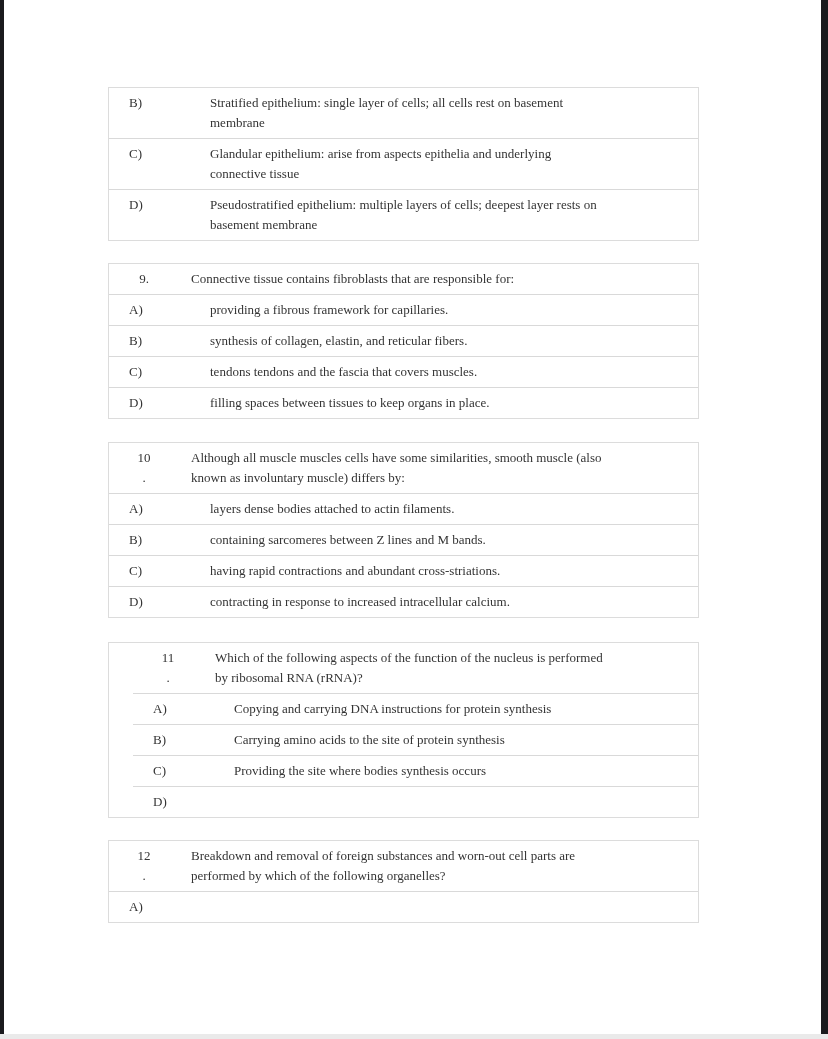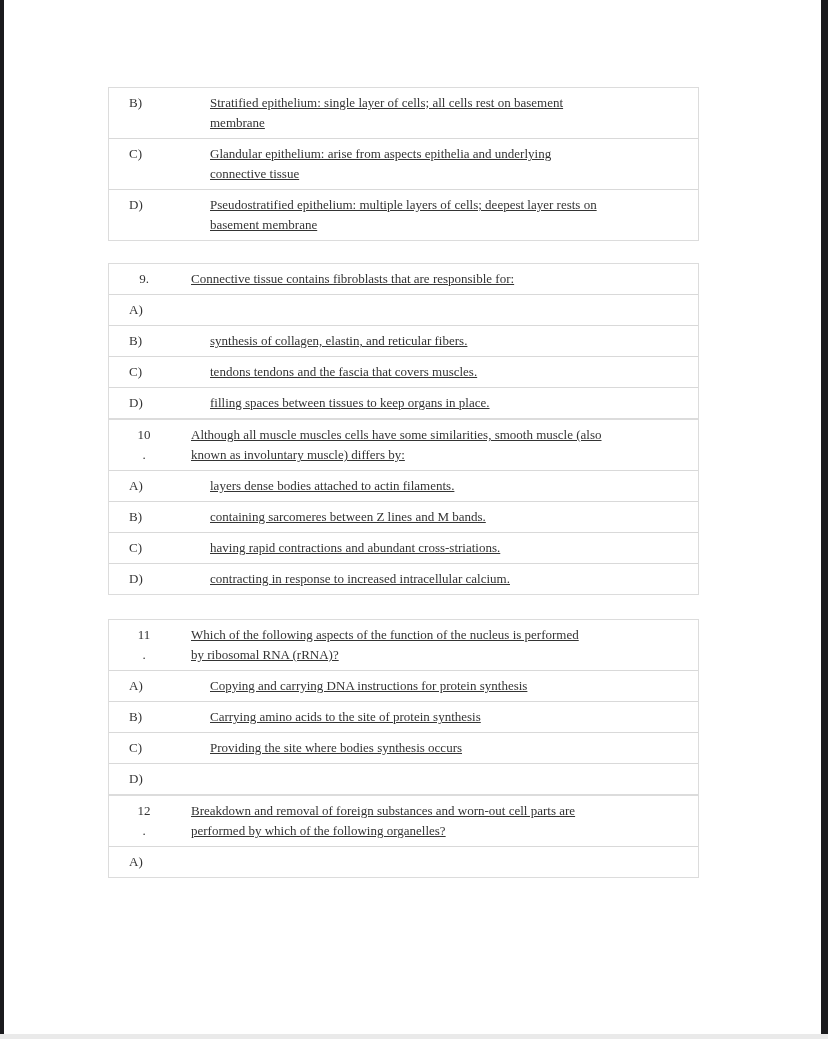--- a/index.html
+++ b/index.html
@@ -33,44 +33,43 @@
     left: 108px; top: 87px;
     width: 591px;
   }
   .qtable {
     width: 100%;
     box-sizing: border-box;
     border: 1px solid #dcdcdc;
     background: #ffffff;
   }
   .qtable:nth-of-type(2) { margin-top: 22px; }
-  .qtable:nth-of-type(3) { }
-  .qtable:nth-of-type(4) { margin-top: 24px; }
-  .qtable:nth-of-type(5) { }
+  .qtable:nth-of-type(3) { margin-top: 23px; }
+  .qtable:nth-of-type(4) { margin-top: 24px; padding-left: 24px; }
+  .qtable:nth-of-type(5) { margin-top: 22px; }
   .row { display: flex; align-items: flex-start; }
   .row + .row { border-top: 1px solid #d9d9d9; }
   .row-label {
     width: 82px;
     box-sizing: border-box;
     flex-shrink: 0;
     padding: 5px 0 5px 20px;
   }
   .row.q .row-label { padding-left: 26px; }
   .lbl { white-space: pre-line; }
   .row.q .lbl {
     display: inline-block;
     min-width: 18px;
     text-align: center;
   }
   .row-text {
     flex: 1;
     box-sizing: border-box;
     padding: 5px 10px 5px 19px;
     white-space: pre-line;
-    text-decoration: underline;
   }
   .row.q .row-text { padding-left: 0; }
 </style>
 </head>
 <body>
 
 <div class="edge-left"></div>
 <div class="edge-right"></div>
 <div class="edge-bottom"></div>
 
@@ -92,20 +91,21 @@
 basement membrane</div>
       </div>
     </div>
     <div class="qtable">
       <div class="row q">
         <div class="row-label"><span class="lbl">9.</span></div>
         <div class="row-text">Connective tissue contains fibroblasts that are responsible for:</div>
       </div>
       <div class="row a">
         <div class="row-label"><span class="lbl">A)</span></div>
+        <div class="row-text">providing a fibrous framework for capillaries.</div>
       </div>
       <div class="row a">
         <div class="row-label"><span class="lbl">B)</span></div>
         <div class="row-text">synthesis of collagen, elastin, and reticular fibers.</div>
       </div>
       <div class="row a">
         <div class="row-label"><span class="lbl">C)</span></div>
         <div class="row-text">tendons tendons and the fascia that covers muscles.</div>
       </div>
       <div class="row a">

